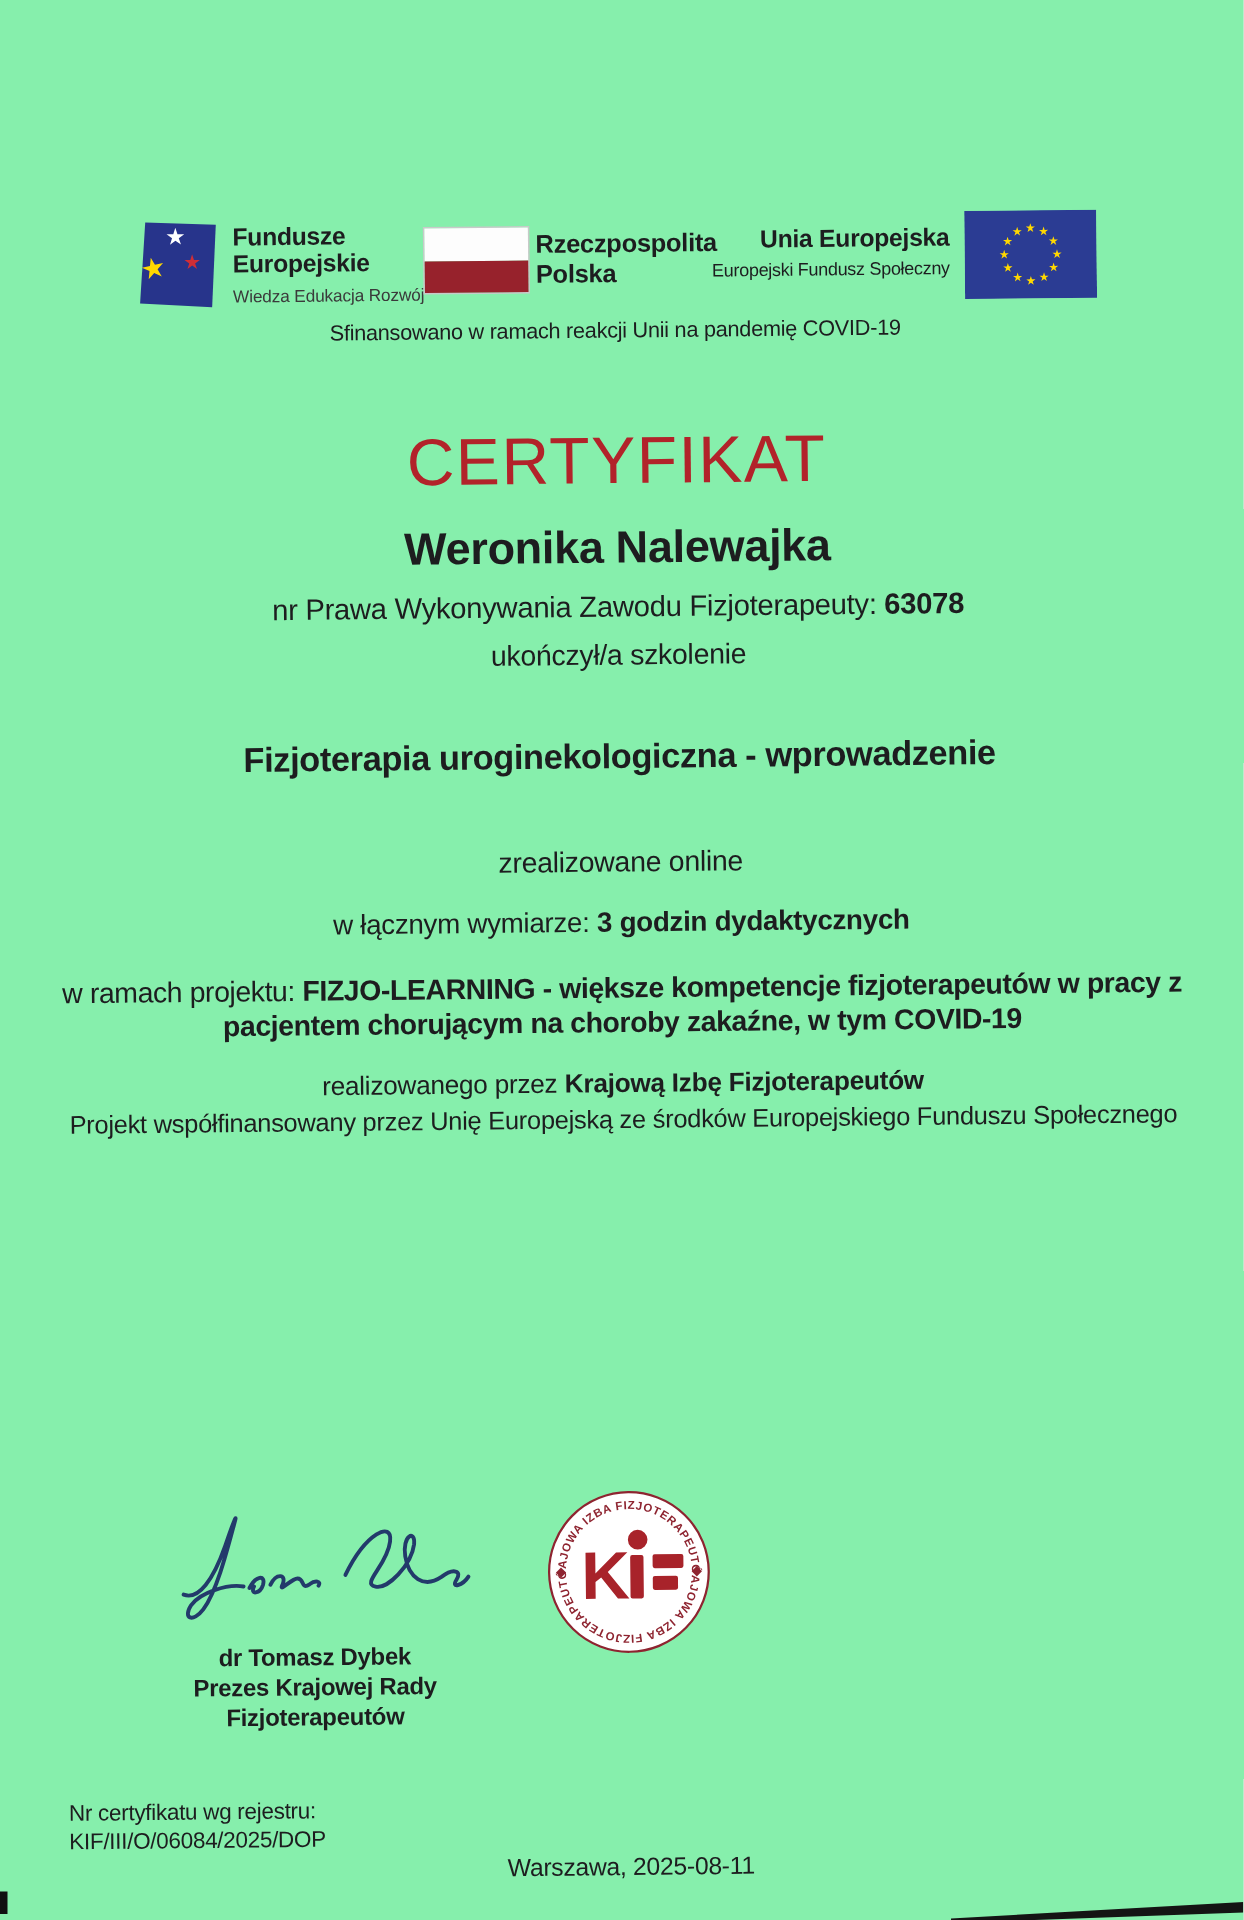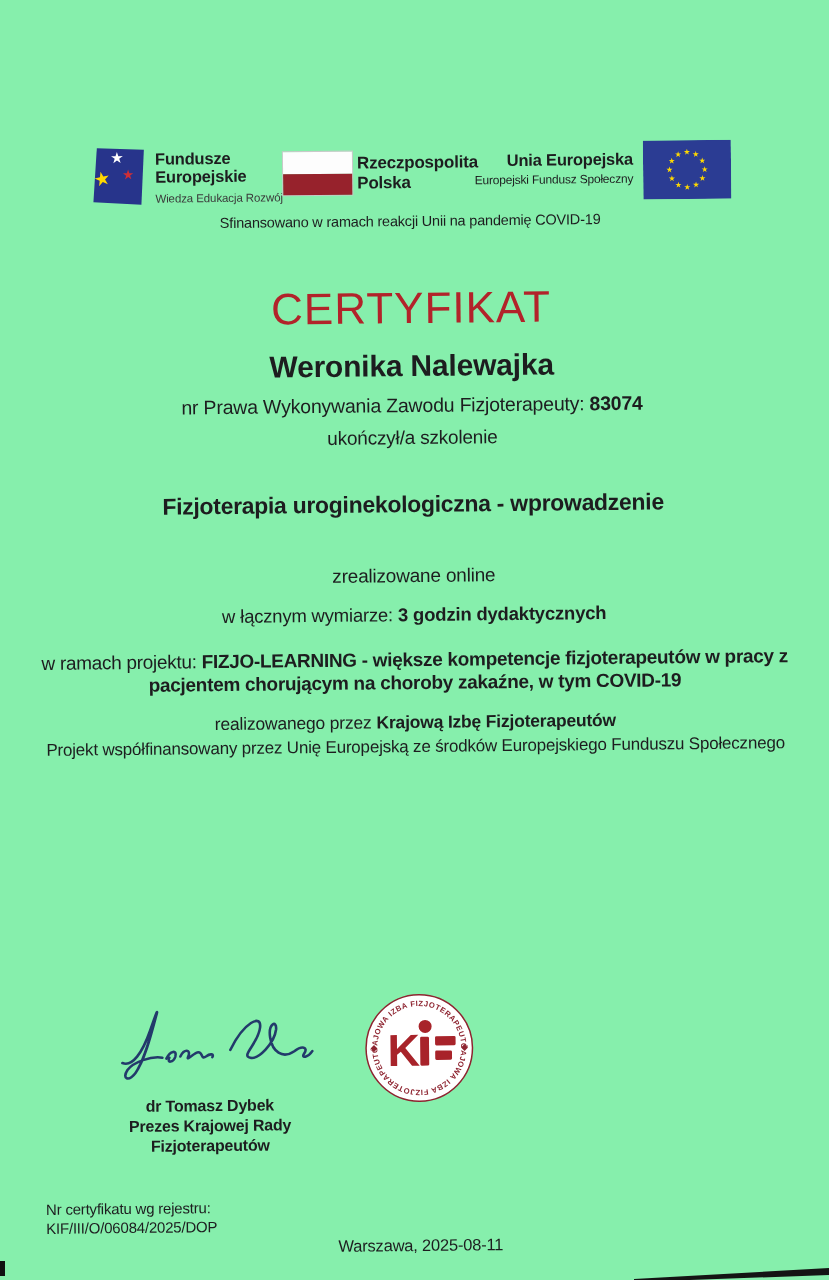--- a/index.html
+++ b/index.html
@@ -104,21 +104,21 @@
         <use href="#star5" transform="translate(19.6,14) scale(2.2)"></use>
         <use href="#star5" transform="translate(24,9.6) scale(2.2)"></use>
       </g>
     </svg>
 
     <div class="abs ctr funding">Sfinansowano w ramach reakcji Unii na pandemię COVID-19</div>
 
     <div class="abs ctr title">CERTYFIKAT</div>
     <div class="abs ctr recipient">Weronika Nalewajka</div>
     <div class="abs ctr license">
-      <span>nr Prawa Wykonywania Zawodu Fizjoterapeuty:</span><span class="b sp">83074</span>
+      <span>nr Prawa Wykonywania Zawodu Fizjoterapeuty:</span><span class="b sp">63078</span>
     </div>
     <div class="abs ctr completed">ukończył/a szkolenie</div>
     <div class="abs ctr course">Fizjoterapia uroginekologiczna - wprowadzenie</div>
     <div class="abs ctr mode">zrealizowane online</div>
     <div class="abs ctr duration">
       <span>w łącznym wymiarze:</span><span class="b sp">3 godzin dydaktycznych</span>
     </div>
     <div class="abs project">
       <span>w ramach projektu:</span><span class="b sp">FIZJO-LEARNING - większe kompetencje fizjoterapeutów w pracy z pacjentem chorującym na choroby zakaźne, w tym COVID-19</span>
     </div>

